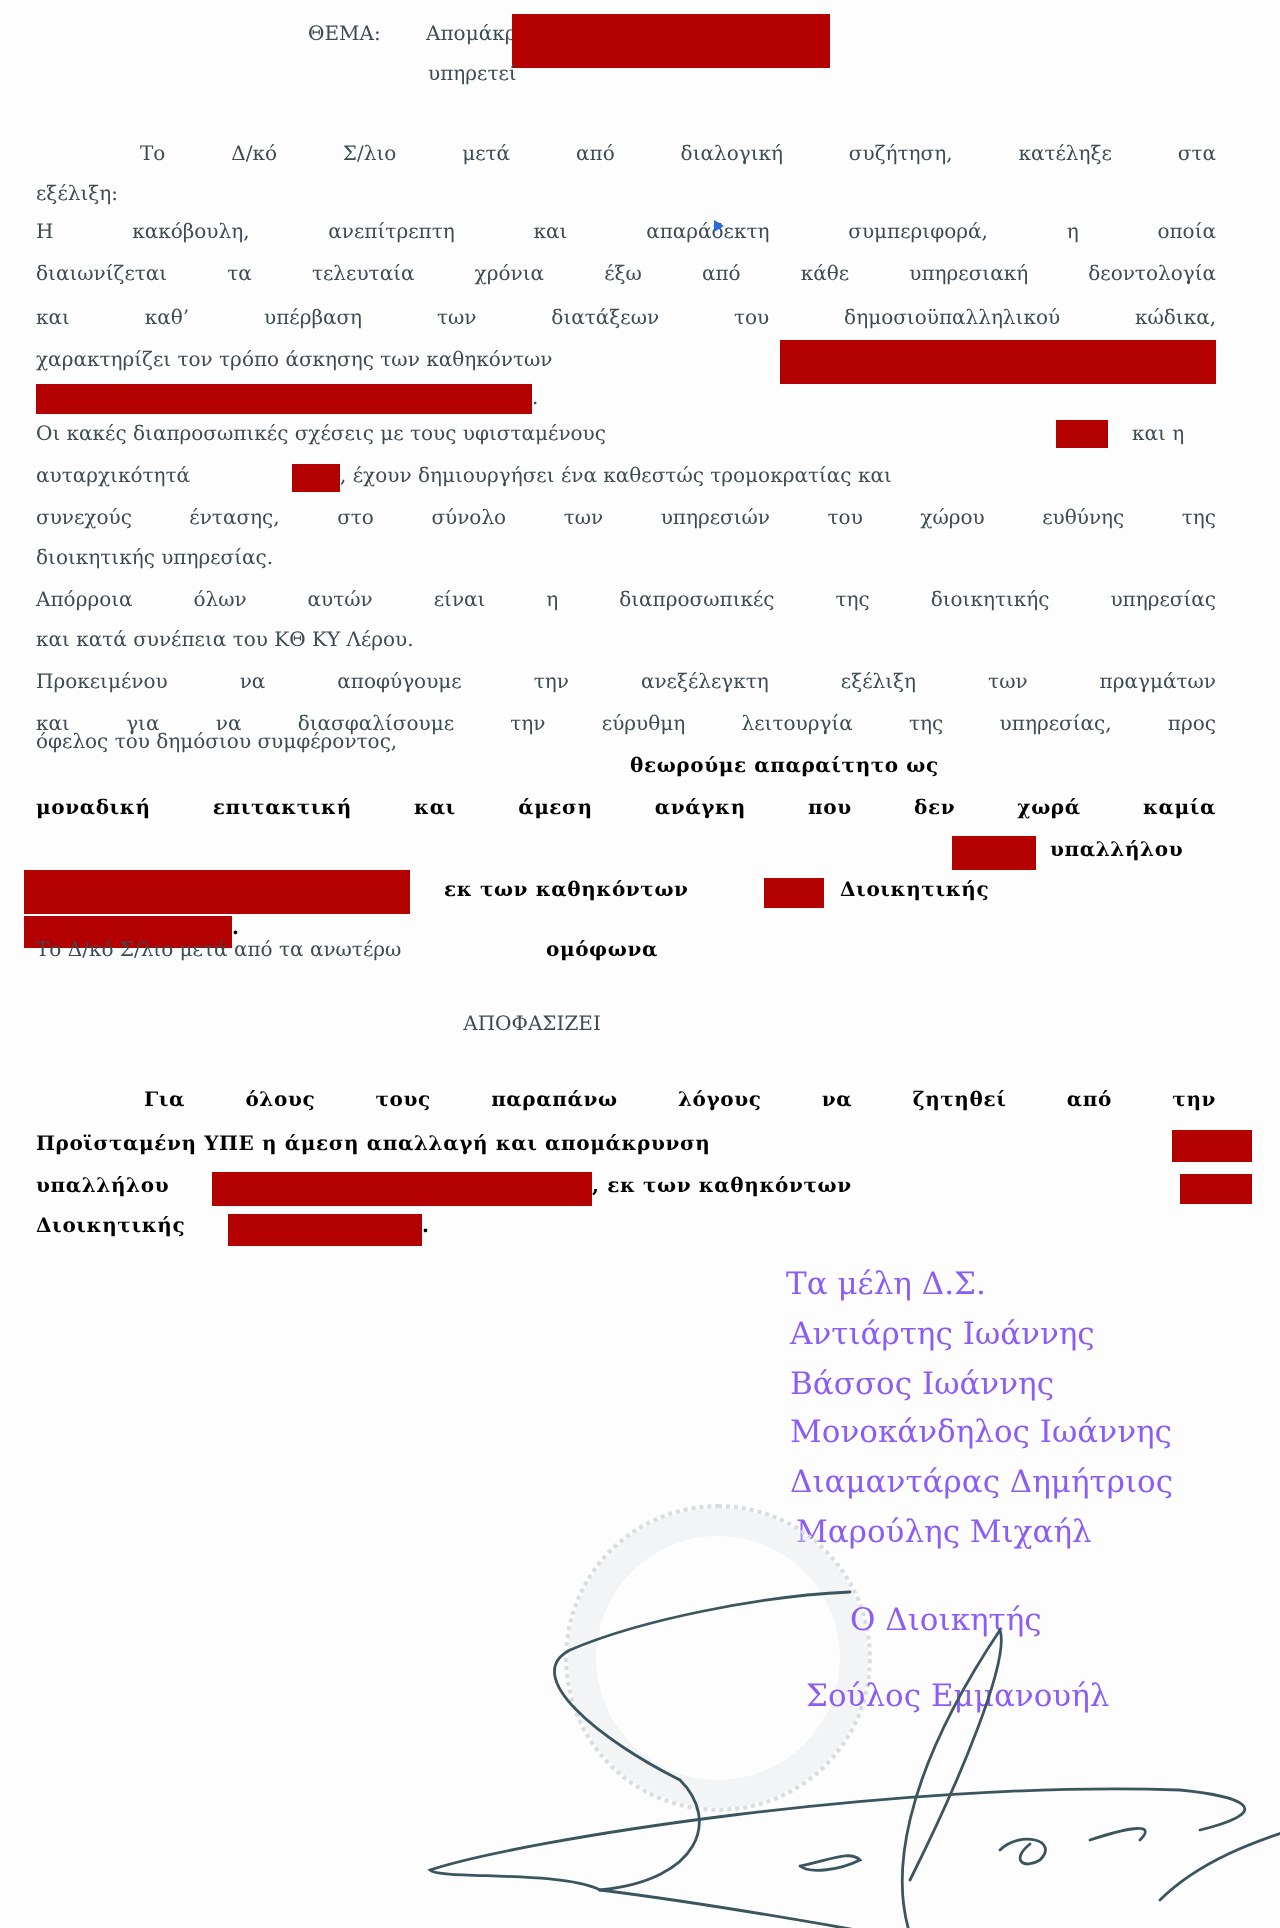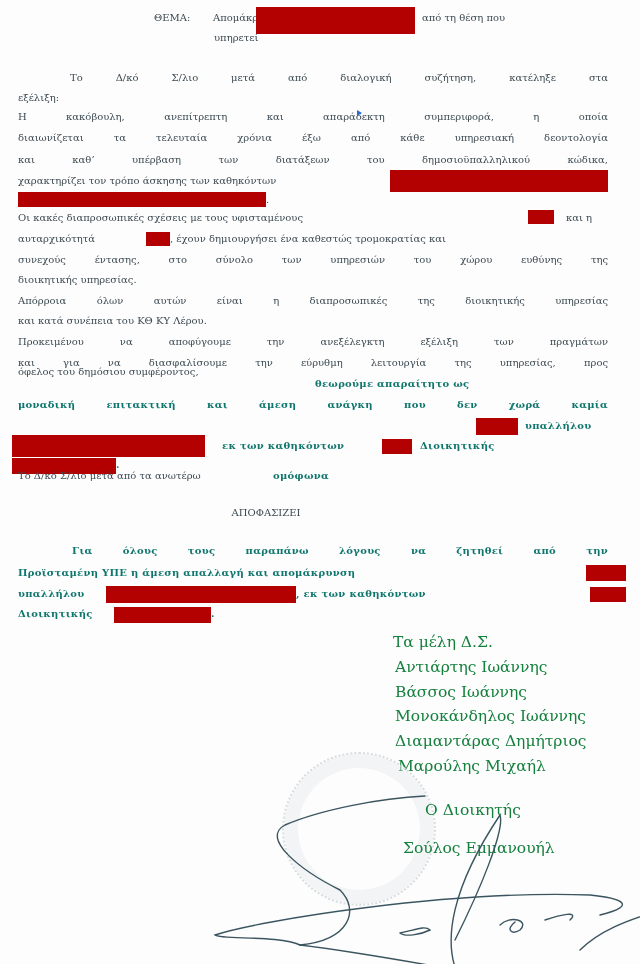--- a/index.html
+++ b/index.html
@@ -5,42 +5,41 @@
   html, body { margin: 0; padding: 0; }
   body {
     width: 640px; height: 964px; position: relative; overflow: hidden;
     background: #fdfdfd;
     font-family: "DejaVu Serif", serif;
     color: #3c4a52;
   }
   .page { position: absolute; left: 0; top: 0; width: 640px; height: 964px; }
   .line { position: absolute; font-size: 10px; line-height: 20px; white-space: nowrap; }
   .just { text-align: justify; text-align-last: justify; }
-  .bold { font-weight: bold; letter-spacing: 0.3px; color: #0f766e; }
+  .bold { font-weight: bold; letter-spacing: 0.3px; color: #000000; }
   .redact { position: absolute; background: #b30000; }
-  .sig-line { position: absolute; font-size: 15.5px; line-height: 20px; white-space: nowrap; color: #15803d; }
+  .sig-line { position: absolute; font-size: 15.5px; line-height: 20px; white-space: nowrap; color: #8b5cf6; }
   .stamp {
     position: absolute; left: 282px; top: 752px; width: 150px; height: 150px;
     border-radius: 50%;
     border: 2px dotted #d8dde0;
     box-shadow: inset 0 0 0 14px rgba(220,225,228,0.35);
   }
   svg.signature { position: absolute; left: 200px; top: 770px; }
   .cursor-mark { position: absolute; left: 357px; top: 110px; width: 0; height: 0;
     border-left: 5px solid #2a6cd6; border-top: 3px solid transparent; border-bottom: 3px solid transparent; }
 </style>
 </head>
 <body>
 
 <div class="page">
 
   <div class="line" style="left:154px; top:8px;">ΘΕΜΑ:</div>
   <div class="line" style="left:213px; top:8px;">Απομάκρυνση</div>
   <div class="redact" style="left:256px; top:7px; width:159px; height:27px;"></div>
-  <div class="line" style="left:422px; top:8px;">από τη θέση που</div>
   <div class="line" style="left:214px; top:28px;">υπηρετεί</div>
 
   <div class="line just" style="left:70px; top:68px; width:538px;">Το Δ/κό Σ/λιο  μετά από διαλογική συζήτηση, κατέληξε  στα</div>
   <div class="line" style="left:18px; top:88px;">εξέλιξη:</div>
 
   <div class="line just" style="left:18px; top:107px; width:590px;">Η κακόβουλη, ανεπίτρεπτη και απαράδεκτη συμπεριφορά, η οποία</div>
   <div class="cursor-mark"></div>
   <div class="line just" style="left:18px; top:150px; width:590px;">και καθ’ υπέρβαση των διατάξεων του δημοσιοϋπαλληλικού κώδικα,</div>
   <div class="line just" style="left:18px; top:128px; width:590px;">διαιωνίζεται τα τελευταία χρόνια έξω από κάθε υπηρεσιακή δεοντολογία</div>
   <div class="line" style="left:18px; top:171px;">χαρακτηρίζει τον τρόπο άσκησης των καθηκόντων</div>

